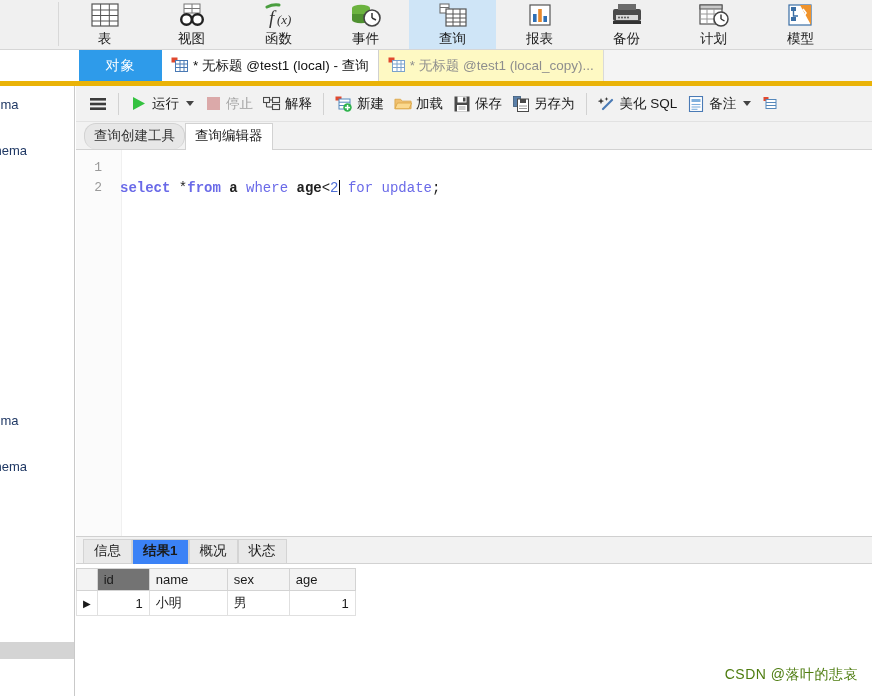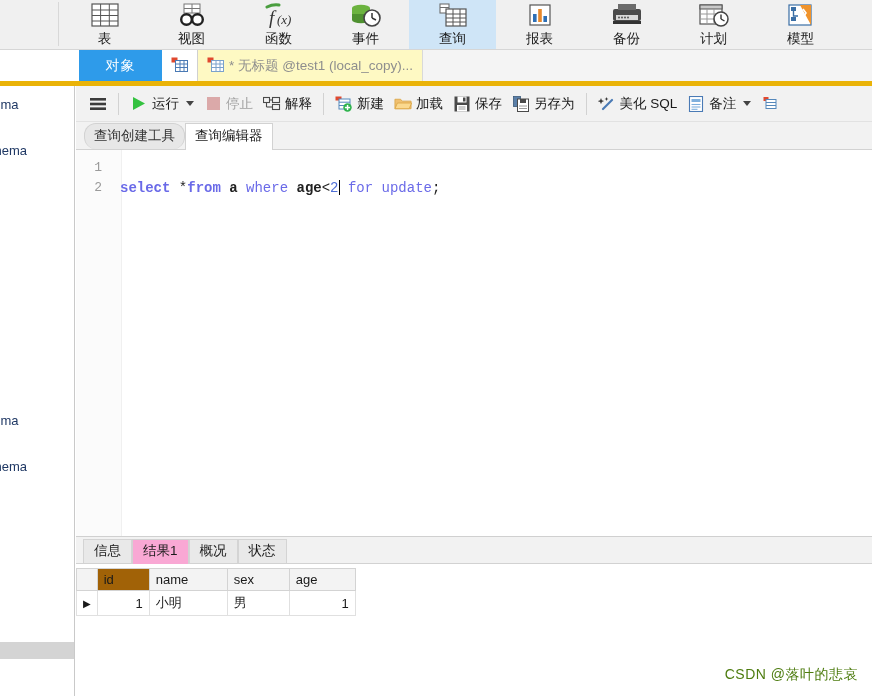--- a/index.html
+++ b/index.html
@@ -174,31 +174,31 @@
     display: flex; align-items: flex-end; padding-left: 7px;
     border-bottom: 1px solid #d2d2d2;
   }
   .res-tab {
     font-size: 13.5px; padding: 3px 10px 4px 10px; line-height: 16px;
     color: #1a1a1a; cursor: default;
     border: 1px solid transparent; border-bottom: none;
   }
   .res-tab.inactive { background: #e9e9e9; border-color:#d4d4d4; }
   .res-tab.active {
-    background: #f9a8d4; border-color: #d2d2d2;
-    margin-bottom: -1px; padding-bottom: 5px;
+    background: #3b82f6; border-color: #d2d2d2;
+    margin-bottom: -1px; padding-bottom: 5px; font-weight: bold;
   }
   .grid-wrap { flex: 1; background: #ffffff; padding-top: 4px; overflow: hidden; }
   table.grid { border-collapse: collapse; font-size: 13px; }
   table.grid th {
     background: #f3f3f3; border: 1px solid #d3d3d3;
     font-weight: normal; text-align: left;
     padding: 3px 6px; height: 21px; color: #1a1a1a;
   }
-  table.grid th.sel { background: #a16207; margin-top: 20px; }
+  table.grid th.sel { background: #737373; margin-top: 20px; }
   table.grid td {
     border: 1px solid #e0e0e0; padding: 3px 6px;
     height: 22px; color: #1a1a1a; background:#fff;
   }
   td.rowmark {
     width: 18px; border: 1px solid #d3d3d3; background: #f3f3f3;
     text-align: center; padding: 0; color: #222; font-size: 10px;
   }
   th.corner { width: 18px; background:#f3f3f3; }
   td.numcell { text-align: right; }
@@ -363,20 +363,21 @@
       <span class="tab-icon">
         <svg width="17" height="15" viewBox="0 0 17 15">
           <rect x="0.5" y="0.5" width="6" height="5" fill="#e0492f"></rect>
           <rect x="4.5" y="3.5" width="12" height="11" fill="#fff" stroke="#4a7ab5" stroke-width="1"></rect>
           <line x1="4.5" y1="7" x2="16.5" y2="7" stroke="#4a7ab5"></line>
           <line x1="4.5" y1="10.5" x2="16.5" y2="10.5" stroke="#4a7ab5"></line>
           <line x1="9" y1="3.5" x2="9" y2="14.5" stroke="#4a7ab5"></line>
           <line x1="13" y1="3.5" x2="13" y2="14.5" stroke="#4a7ab5"></line>
         </svg>
       </span>
+      <span class="tab-text">* 无标题 @test1 (local) - 查询</span>
     </div>
 
     <div class="doc-tab inactive">
       <span class="tab-icon">
         <svg width="17" height="15" viewBox="0 0 17 15">
           <rect x="0.5" y="0.5" width="6" height="5" fill="#e0492f"></rect>
           <rect x="4.5" y="3.5" width="12" height="11" fill="#fff" stroke="#7ba2cc" stroke-width="1"></rect>
           <line x1="4.5" y1="7" x2="16.5" y2="7" stroke="#7ba2cc"></line>
           <line x1="4.5" y1="10.5" x2="16.5" y2="10.5" stroke="#7ba2cc"></line>
           <line x1="9" y1="3.5" x2="9" y2="14.5" stroke="#7ba2cc"></line>

